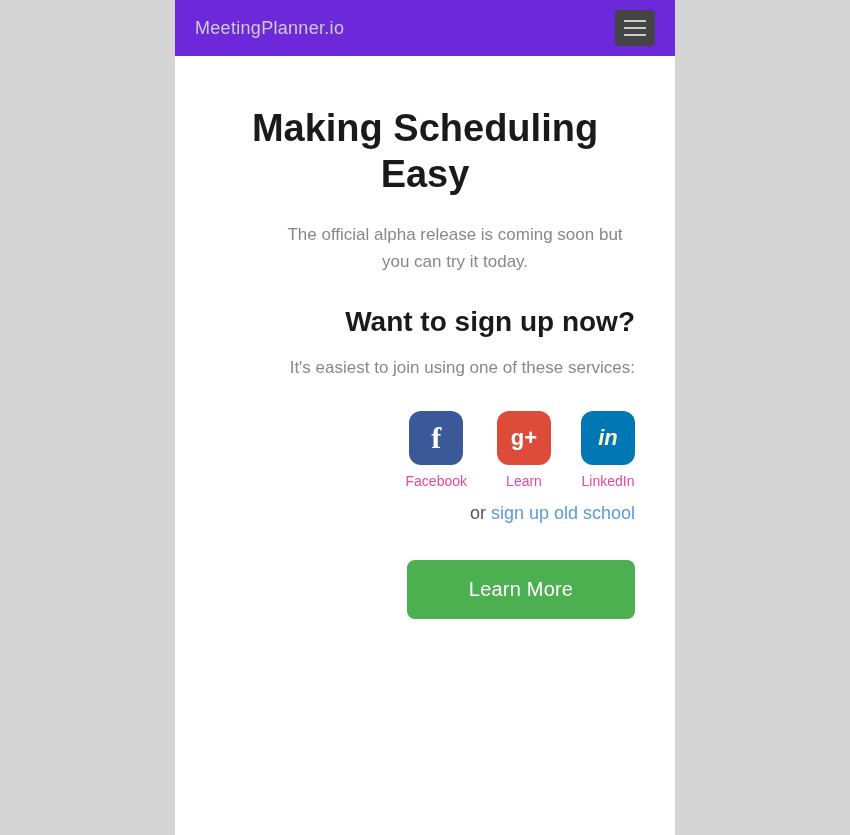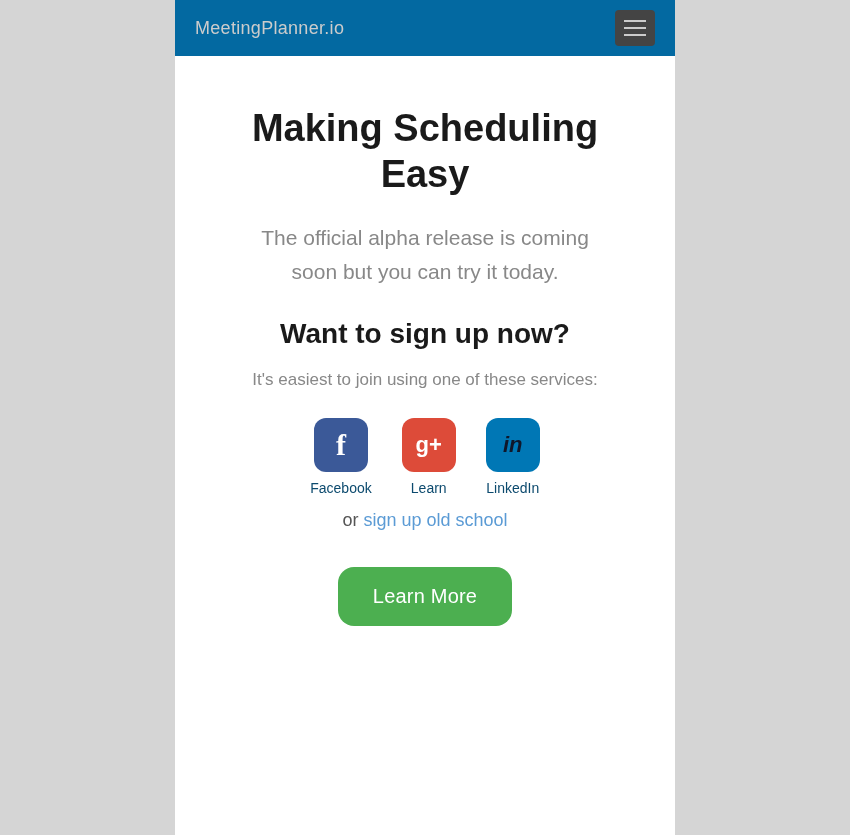--- a/index.html
+++ b/index.html
@@ -20,21 +20,21 @@
 
     .phone-container {
       width: 500px;
       min-height: 835px;
       background: #ffffff;
       display: flex;
       flex-direction: column;
     }
 
     .navbar {
-      background-color: #0369a1;
+      background-color: #6d28d9;
       padding: 0 20px;
       height: 56px;
       display: flex;
       align-items: center;
       justify-content: space-between;
       flex-shrink: 0;
     }
 
     .navbar-brand {
       color: #cccccc;
@@ -63,52 +63,52 @@
       height: 2px;
       background-color: #cccccc;
       display: block;
     }
 
     .main-content {
       flex: 1;
       padding: 50px 40px 40px;
       display: flex;
       flex-direction: column;
-      align-items: center;
+      align-items: flex-end;
       text-align: center;
     }
 
     .hero-title {
       font-size: 38px;
       font-weight: 800;
       color: #1a1a1a;
       line-height: 1.2;
       margin-bottom: 24px;
     }
 
     .hero-subtitle {
-      font-size: 21px;
+      font-size: 17px;
       color: #888888;
       line-height: 1.6;
       margin-bottom: 30px;
       max-width: 360px;
     }
 
     .signup-heading {
       font-size: 28px;
       font-weight: 700;
       color: #1a1a1a;
       margin-bottom: 16px;
     }
 
     .signup-description {
       font-size: 17px;
       color: #888888;
       line-height: 1.6;
-      margin-bottom: 24px;
+      margin-bottom: 30px;
       max-width: 360px;
     }
 
     .social-icons {
       display: flex;
       gap: 30px;
       align-items: center;
       justify-content: center;
       margin-bottom: 14px;
     }
@@ -141,41 +141,41 @@
     .google-icon {
       background: #dd4b39;
     }
 
     .linkedin-icon {
       background: #0077b5;
     }
 
     .social-label {
       font-size: 14px;
-      color: #0c4a6e;
+      color: #ec4899;
     }
 
     .old-school-row {
       font-size: 18px;
       color: #555555;
       margin-bottom: 36px;
     }
 
     .old-school-link {
       color: #5b9bd5;
       text-decoration: none;
     }
 
     .learn-more-btn {
       background-color: #4caf50;
       color: #ffffff;
       border: none;
-      border-radius: 16px;
+      border-radius: 8px;
       padding: 18px 0;
-      width: 174px;
+      width: 228px;
       font-size: 20px;
       font-weight: 500;
       cursor: pointer;
       letter-spacing: 0.2px;
     }
 
     
     .fb-letter {
       font-size: 30px;
       font-weight: 900;
@@ -189,21 +189,21 @@
       font-size: 22px;
       font-weight: 700;
       color: white;
       line-height: 1;
     }
 
     
     .in-letter {
       font-size: 22px;
       font-weight: 700;
-      color: #0f172a;
+      color: #fef9c3;
       line-height: 1;
       font-family: Arial, sans-serif;
       font-style: italic;
     }
   </style>
 </head>
 <body>
 
 <div class="phone-container">
 

